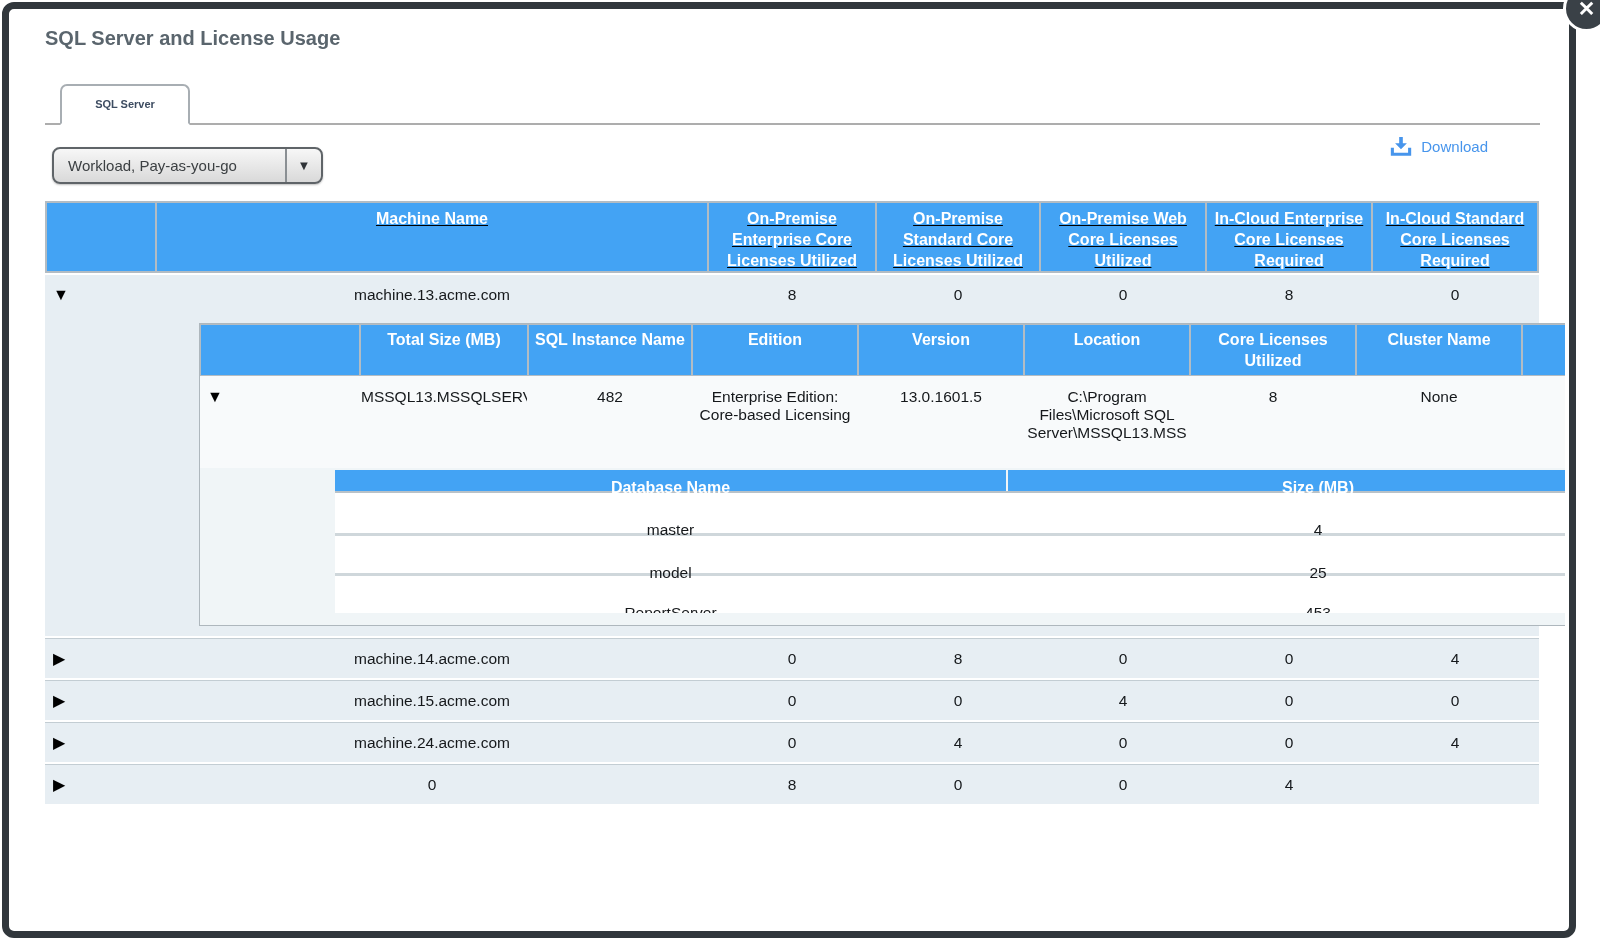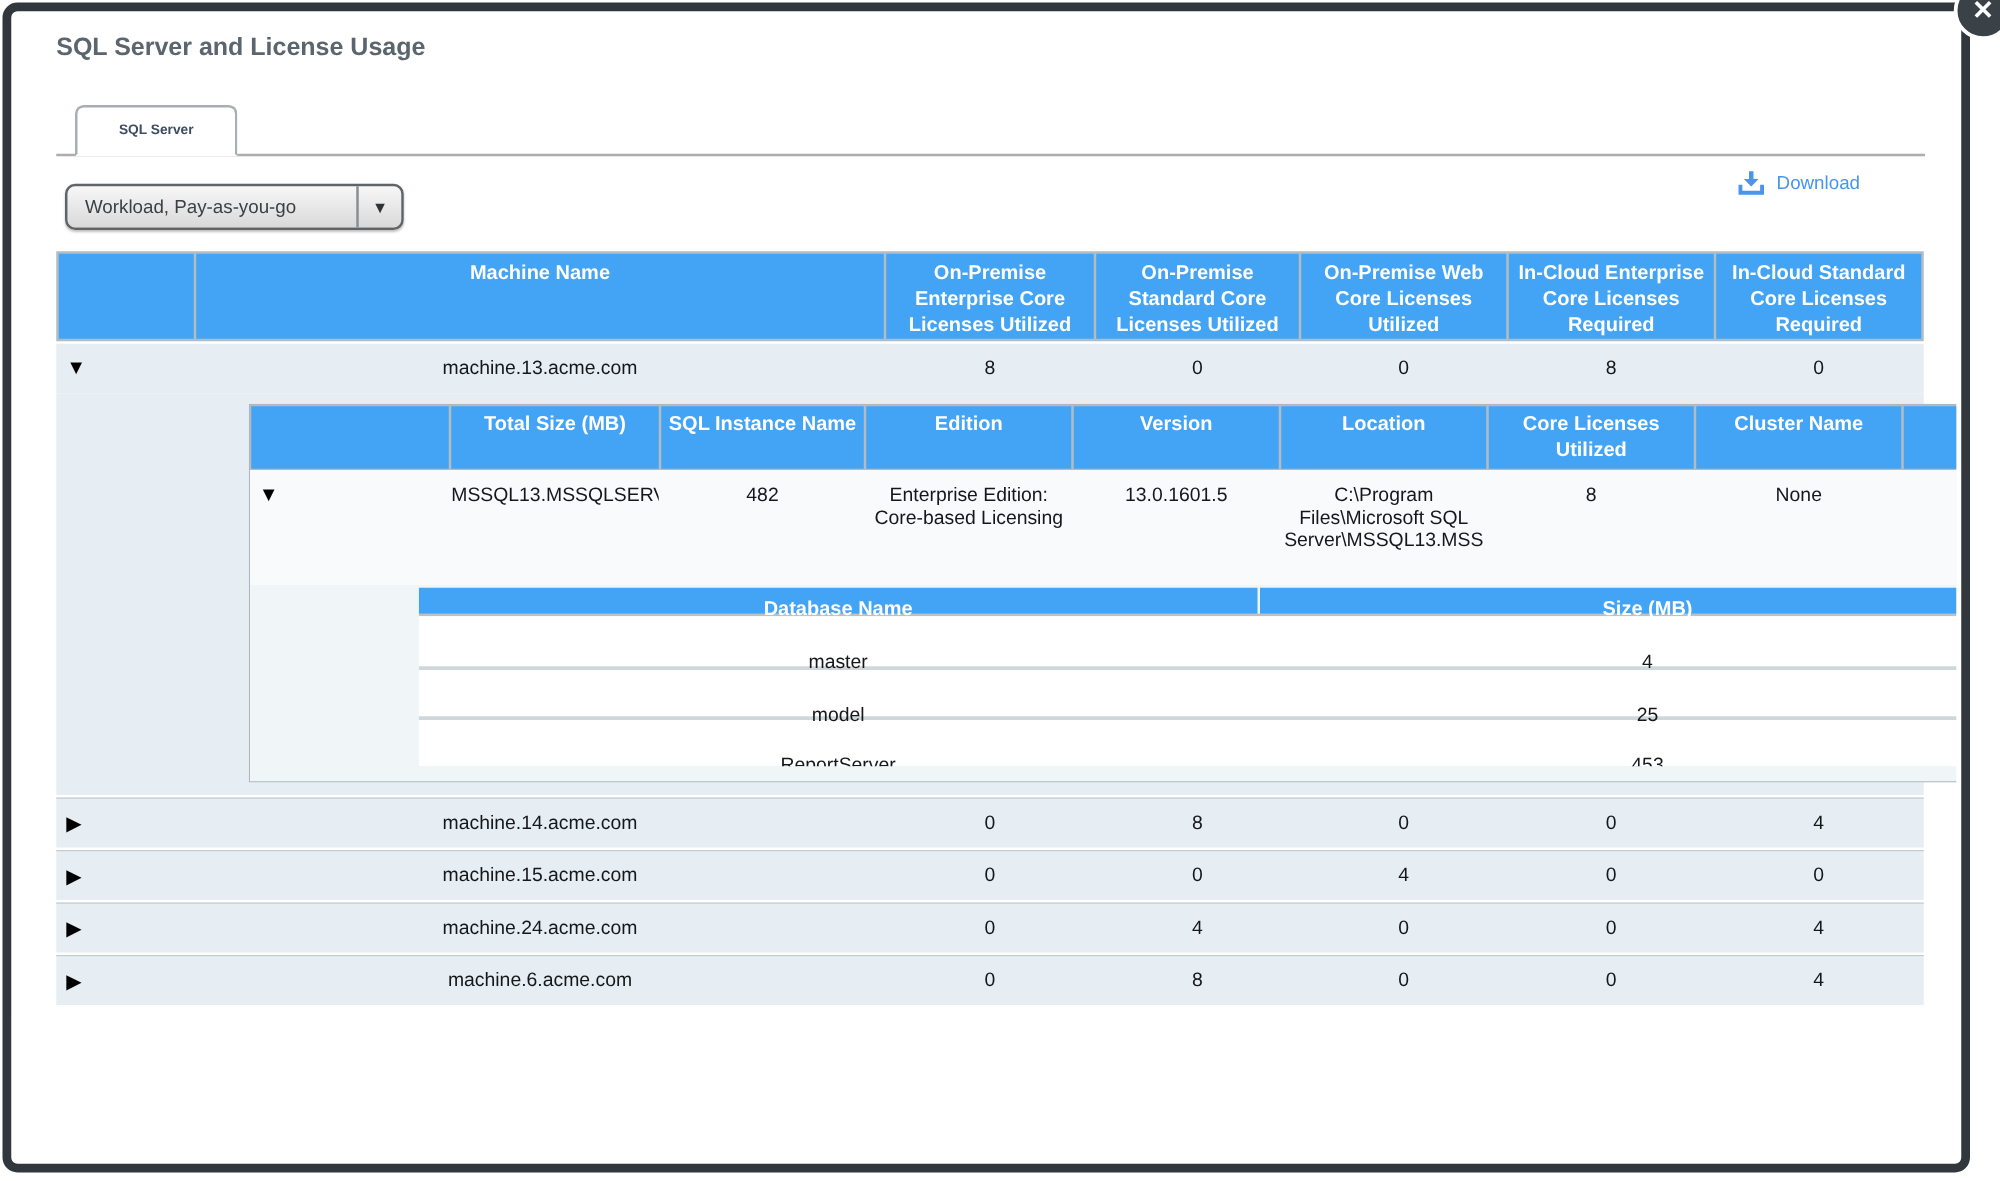--- a/index.html
+++ b/index.html
@@ -80,21 +80,21 @@
     padding-top:5px;
   }
   .arrow { font-size:16px; color:#000; cursor:pointer; }
 
   
   .m-grid {
     display:grid;
     grid-template-columns:108px 550px 166px 162px 164px 164px 164px;
     column-gap:2px;
   }
-  .m-head { background:#b3bcc3; padding:2px; height:72px; }
+  .m-head { background:#b3bcc3; padding:2px; height:72px;text-decoration:underline; }
   .m-row  { background:#e7eef3; padding:0 2px; height:40px; margin-top:2px; }
   .m-row.sep { border-top:1px solid #c3cdd3; margin-top:2px; }
   .m-row > div {
     display:flex; align-items:center; justify-content:center;
     font-size:15.5px; color:#15181b;
   }
   .m-row > .cell-arrow { justify-content:flex-start; padding-left:6px; }
 
   
   .detail { background:#e7eef3; padding:8px 0 10px 0; }
@@ -270,21 +270,20 @@
         <div>4</div>
         <div>0</div>
         <div>0</div>
         <div>4</div>
       </div>
 
       <div class="m-grid m-row sep">
         <div class="cell-arrow">
             <span class="arrow">▶</span>
           </div>
-        <div>machine.6.acme.com</div>
         <div>0</div>
         <div>8</div>
         <div>0</div>
         <div>0</div>
         <div>4</div>
       </div>
 
     </div>
   </div>
 </div>

